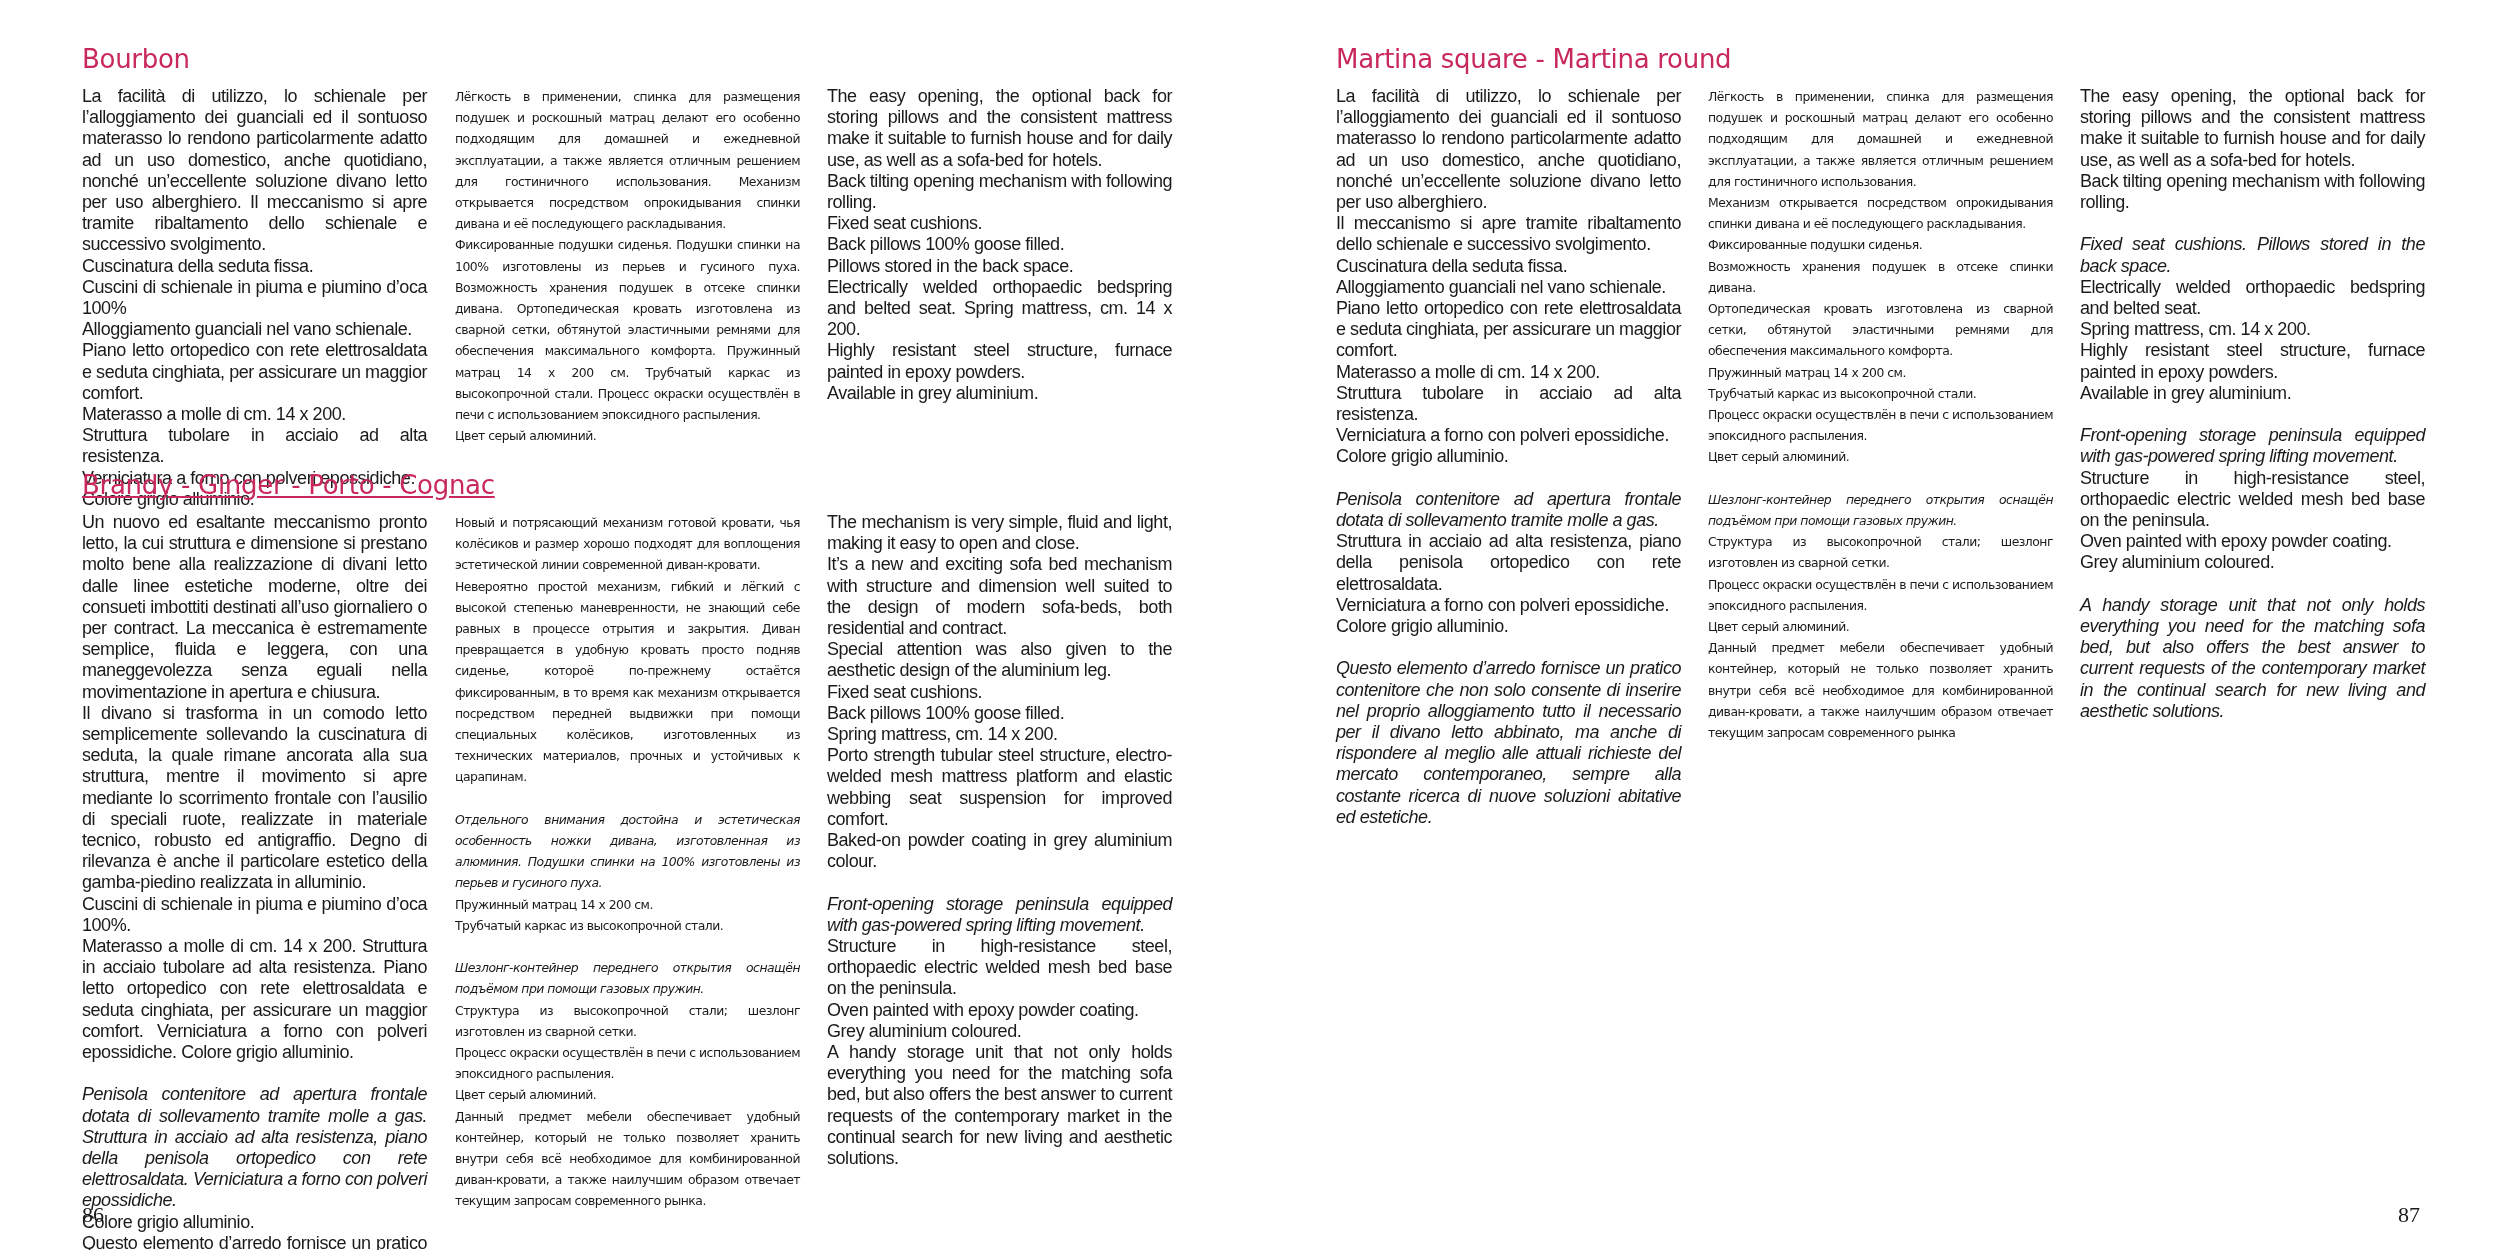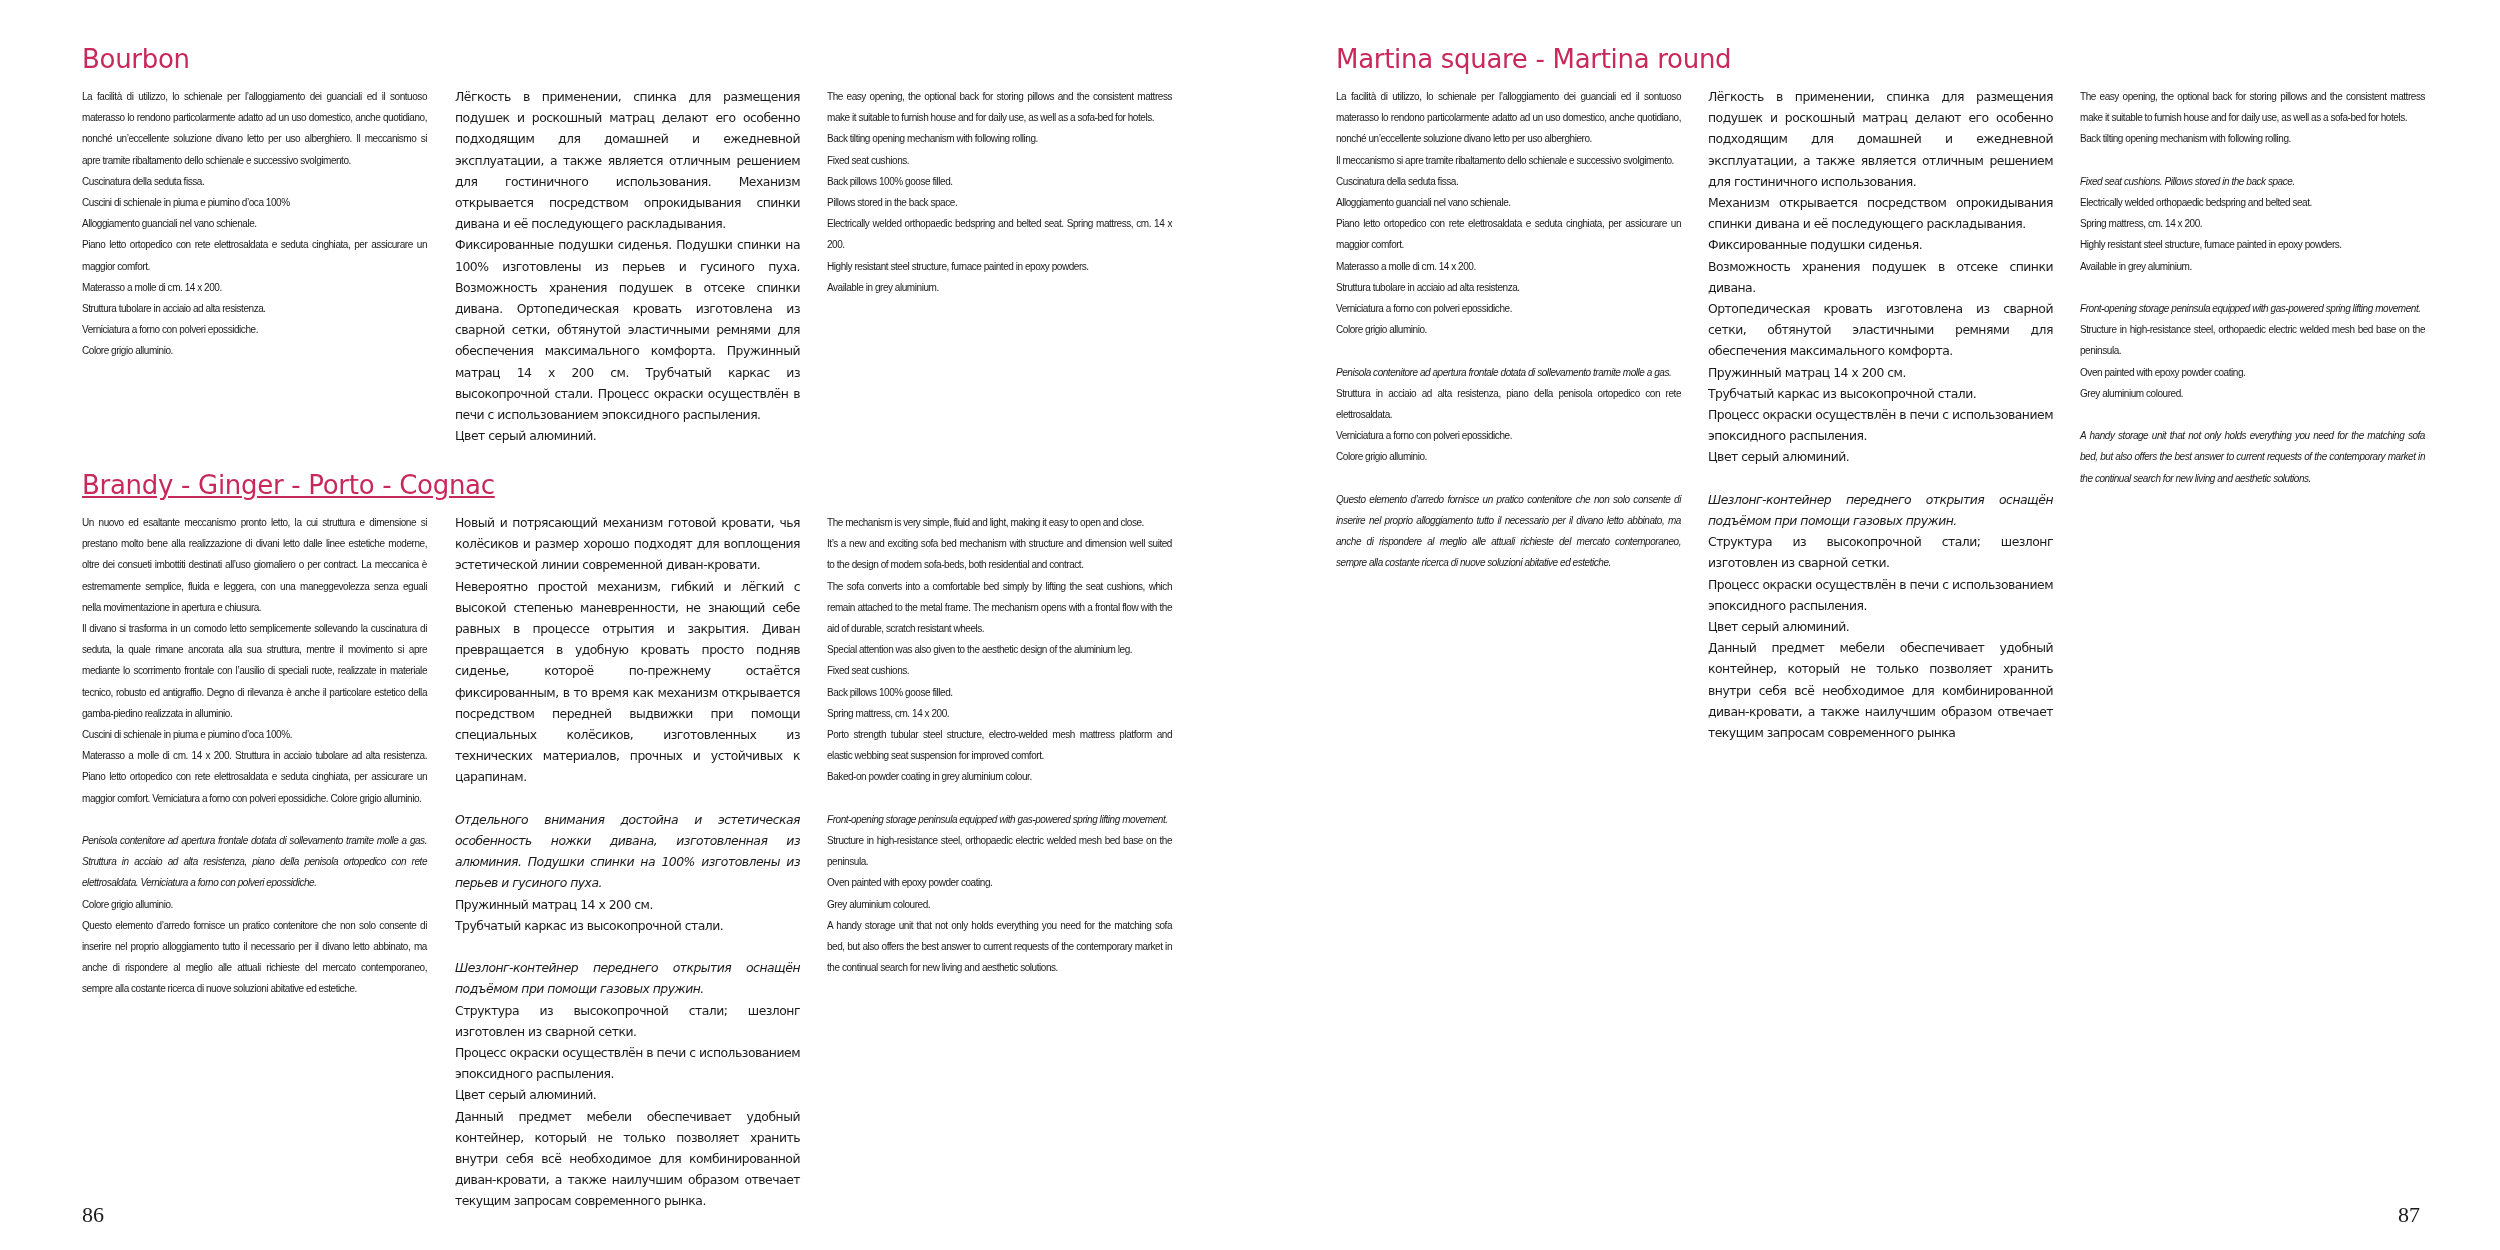--- a/index.html
+++ b/index.html
@@ -8,21 +8,21 @@
   .page-left { left:0; }
   .page-right { left:1250px; }
   .heading {
     position:absolute; margin:0;
     font-family:"DejaVu Sans", sans-serif; font-weight:normal;
     font-size:26px; letter-spacing:-0.3px; color:#c8285a; white-space:nowrap;
   }
   .col {
     position:absolute; width:345px;
     font-family:"Liberation Sans", sans-serif;
-    font-size:10px; line-height:21.2px; letter-spacing:-0.45px;
+    font-size:18px; line-height:21.2px; letter-spacing:-0.45px;
     text-align:justify; color:#1a1a1a;
   }
   .col.ru { font-family:"DejaVu Sans", sans-serif; font-size:12.4px; letter-spacing:-0.5px; }
   .col p { margin:0; }
   .col p.gap { margin-top:21.2px;font-style:italic; }
   .pnum {
     position:absolute; top:1202px;
     font-family:Liberation Serif, serif; font-size:22px; color:#1a1a1a;
   }
 </style>
@@ -76,21 +76,20 @@
       <p>Трубчатый каркас из высокопрочной стали.</p>
       <p class="gap">Шезлонг-контейнер переднего открытия оснащён подъёмом при помощи газовых пружин.</p>
       <p>Структура из высокопрочной стали; шезлонг изготовлен из сварной сетки.</p>
       <p>Процесс окраски осуществлён в печи с использованием эпоксидного распыления.</p>
       <p>Цвет серый алюминий.</p>
       <p>Данный предмет мебели обеспечивает удобный контейнер, который не только позволяет хранить внутри себя всё необходимое для комбинированной диван-кровати, а также наилучшим образом отвечает текущим запросам современного рынка.</p>
     </div>
   <div class="col en" style="left:827px; top:512px;">
       <p>The mechanism is very simple, fluid and light, making it easy to open and close.</p>
       <p>It’s a new and exciting sofa bed mechanism with structure and dimension well suited to the design of modern sofa-beds, both residential and contract.</p>
-      <p>The sofa converts into a comfortable bed simply by lifting the seat cushions, which remain attached to the metal frame.  The mechanism opens with a frontal flow with the aid of durable, scratch resistant wheels.</p>
       <p>Special attention was also given to the aesthetic design of the aluminium leg.</p>
       <p>Fixed seat cushions.</p>
       <p>Back pillows 100% goose filled.</p>
       <p>Spring mattress, cm. 14 x 200.</p>
       <p>Porto strength tubular steel structure, electro-welded mesh mattress platform and elastic webbing seat suspension for improved comfort.</p>
       <p>Baked-on powder coating in grey aluminium colour.</p>
       <p class="gap">Front-opening storage peninsula equipped with gas-powered spring lifting movement.</p>
       <p>Structure in high-resistance steel, orthopaedic electric welded mesh bed base on the peninsula.</p>
       <p>Oven painted with epoxy powder coating.</p>
       <p>Grey aluminium coloured.</p>

